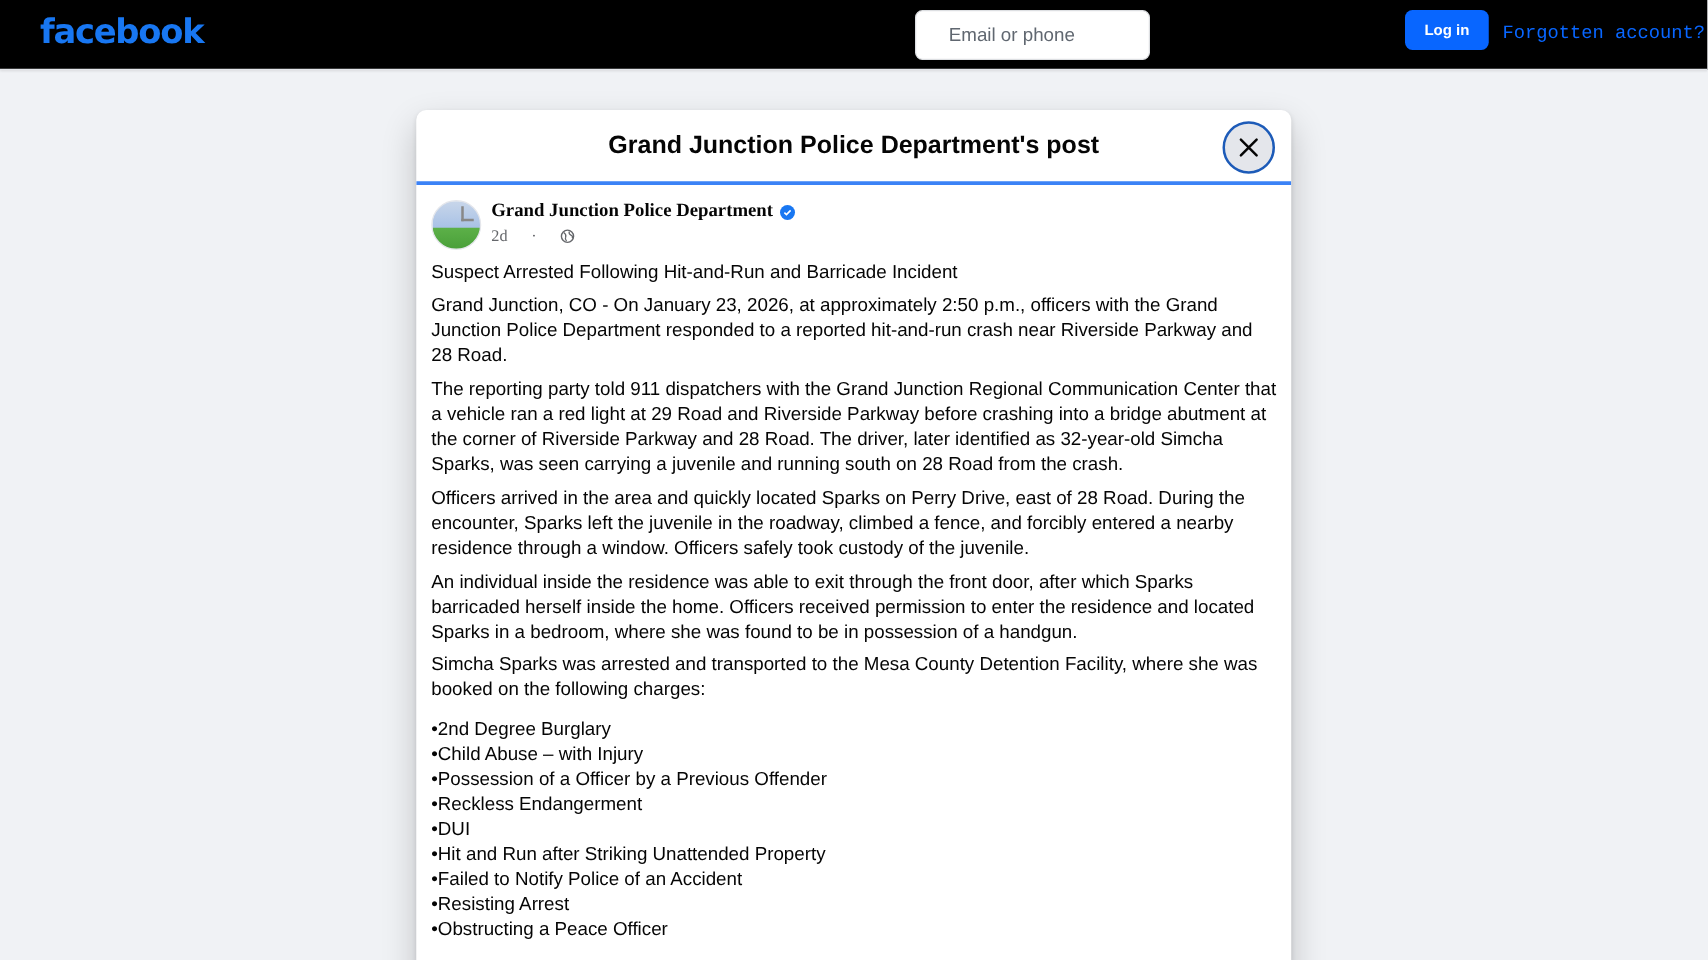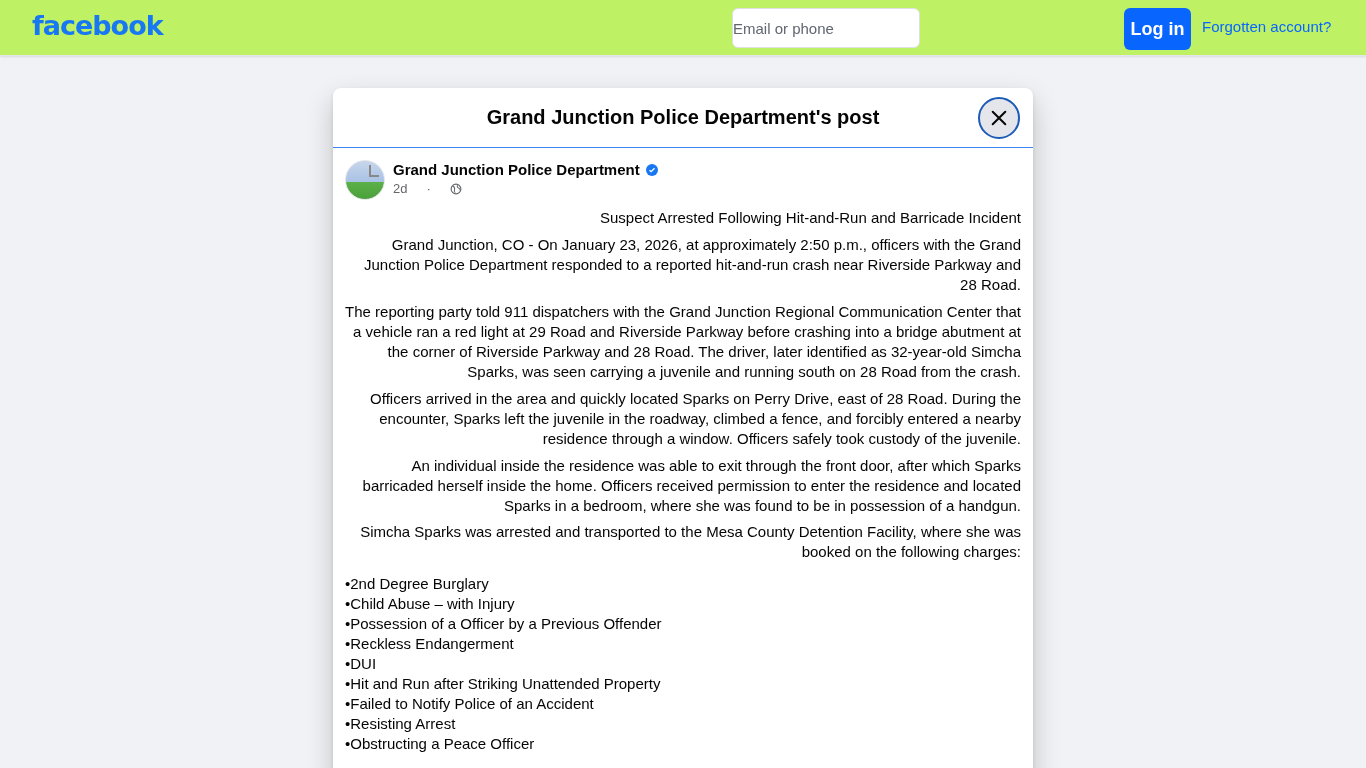--- a/index.html
+++ b/index.html
@@ -5,73 +5,73 @@
   * { box-sizing: border-box; margin: 0; padding: 0; }
   html, body { width: 1366px; height: 768px; overflow: hidden; }
   body {
     background: #f0f2f5;
     font-family: "Liberation Sans", "DejaVu Sans", sans-serif;
     color: #1c1e21;
     position: relative;
   }
   .topbar {
     position: absolute; left: 0; top: 0; width: 1366px; height: 56px;
-    background: #bef264;
+    background: #000000;
     box-shadow: 0 1px 2px rgba(0,0,0,0.1);
     border-bottom: 1px solid #e4e6eb;
   }
   .logo {
     position: absolute; left: 32px; top: 10px;
     font-family: "DejaVu Sans", "Liberation Sans", sans-serif;
     font-weight: bold; font-size: 27px; letter-spacing: -1px;
     color: #1877f2;
   }
   .login-input {
     position: absolute; top: 8px; height: 40px; width: 188px;
     border: 1px solid #dddfe2; border-radius: 6px;
-    padding: 0 0; font-size: 15px; color: #1c1e21;
+    padding: 0 26px; font-size: 15px; color: #1c1e21;
     font-family: "Liberation Sans", sans-serif; background: #fff;
     outline: none;
   }
   .login-input::placeholder { color: #606770; }
   .login-email { left: 732px; }
   .login-password { left: 928px; }
   .login-button {
-    position: absolute; left: 1124px; top: 8px; height: 42px; width: 67px;
+    position: absolute; left: 1124px; top: 8px; height: 32px; width: 67px;
     background: #0866ff; color: #fff; border: none; border-radius: 6px;
-    font-weight: bold; font-size: 18px;
+    font-weight: bold; font-size: 12px;
     font-family: "Liberation Sans", sans-serif; cursor: pointer;
   }
   .forgot-link {
     position: absolute; left: 1202px; top: 18px;
-    font-size: 15px; color: #0866ff; text-decoration: none;
+    font-size: 15px; color: #0866ff; text-decoration: none; font-family: Liberation Mono, monospace;
   }
   .modal {
     position: absolute; left: 333px; top: 88px; width: 700px; height: 700px;
     background: #fff; border-radius: 8px;
     box-shadow: 0 12px 28px rgba(0,0,0,0.2), 0 2px 4px rgba(0,0,0,0.1);
     overflow: hidden;
   }
   .modal-header {
-    height: 60px; border-bottom: 1px solid #3b82f6; position: relative;
+    height: 60px; border-bottom: 3px solid #3b82f6; position: relative;
     display: flex; align-items: center; justify-content: center;
   }
   .modal-title {
     font-size: 20px; font-weight: bold; color: #050505;
   }
   .close-button {
     position: absolute; right: 13px; top: 9px;
     width: 42px; height: 42px; border-radius: 50%;
     background: #e4e6eb; border: 2px solid #1d5bb8;
     display: flex; align-items: center; justify-content: center;
     cursor: pointer;
   }
   .close-button svg { width: 18px; height: 18px; }
   .post-header {
-    position: relative; height: 60px; padding: 12px 12px 0 12px;
+    position: relative; height: 60px; padding: 12px 12px 0 12px; font-family: Liberation Serif, serif;
   }
   .avatar {
     position: absolute; left: 12px; top: 12px; width: 40px; height: 40px;
     border-radius: 50%; overflow: hidden; border: 1px solid #e4e6eb;
     background: linear-gradient(180deg, #c8d6ea 0%, #a9c2e6 55%, #5cb048 56%, #4aa03a 100%);
   }
   .avatar::after {
     content: ""; position: absolute; right: 5px; top: 4px; width: 8px; height: 10px;
     border-left: 2px solid #888; border-bottom: 2px solid #888;
   }
@@ -86,21 +86,21 @@
   }
   .post-meta {
     position: absolute; left: 60px; top: 33px;
     font-size: 13px; color: #65676b;
     display: flex; align-items: center; gap: 19px;
   }
   .globe-icon { width: 12px; height: 12px; }
   .post-body {
     padding: 0 12px; font-size: 15px; line-height: 20px; color: #050505;
   }
-  .post-body p { margin-bottom: 7px; text-align: right; }
+  .post-body p { margin-bottom: 7px; }
   .charges { list-style: none; }
   .charges li::before { content: "\2022 "; }
 </style>
 </head>
 <body>
 
 <div class="topbar">
   <a class="logo">facebook</a>
   <input class="login-input login-email" type="text" placeholder="Email or phone" style="">
   <button class="login-button">Log in</button>

